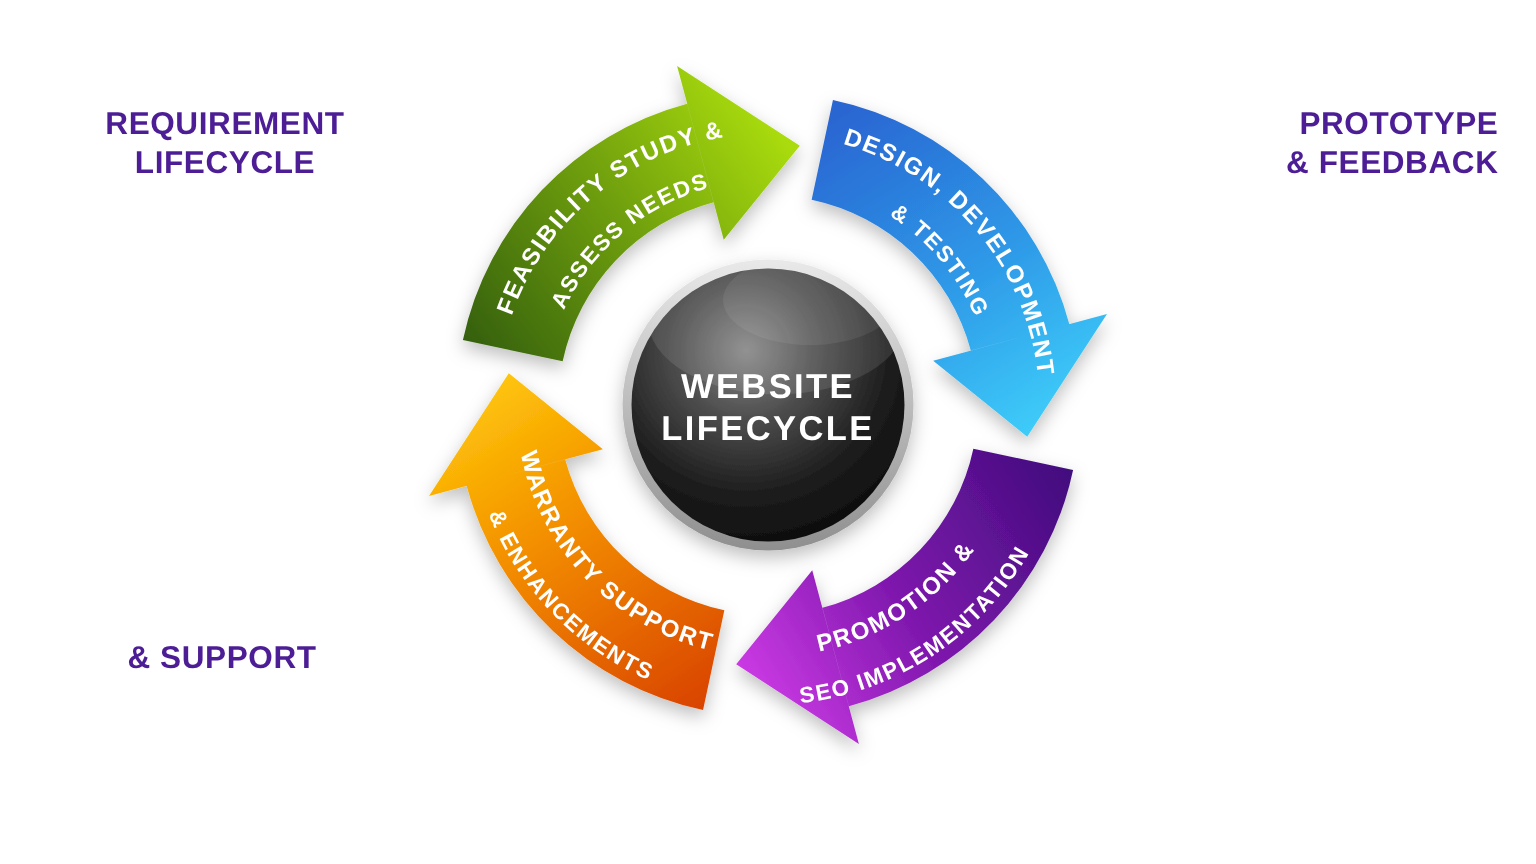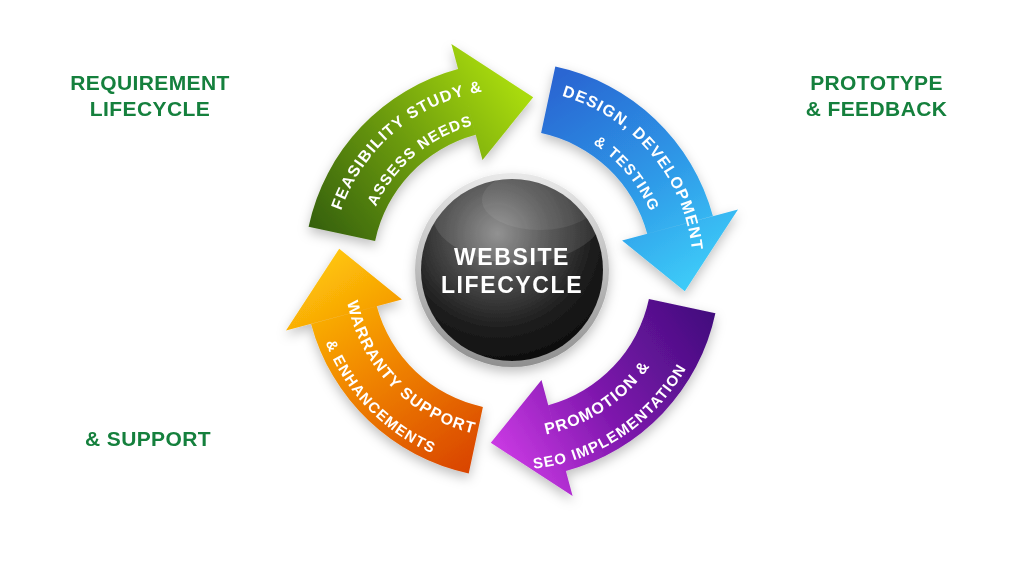--- a/index.html
+++ b/index.html
@@ -1,22 +1,22 @@
 <!DOCTYPE html>
 <html><head>
 <meta charset="utf-8">
 <style>
   html,body{margin:0;padding:0;background:#ffffff;}
   body{width:1024px;height:576px;overflow:hidden;}
   .stage{position:relative;width:1024px;height:576px;font-family:"Liberation Sans",sans-serif;background:#ffffff;}
   .diagram-svg{position:absolute;left:0;top:0;}
-  .corner{position:absolute;text-align:center;font-weight:bold;color:#15803d;
+  .corner{position:absolute;text-align:center;font-weight:bold;color:#4c1d95;
           font-size:21px;line-height:1.22;letter-spacing:.4px;}
   .tl{left:30px;top:70px;width:240px;}
-  .tr{left:754px;top:70px;width:245px;}
+  .tr{left:754px;top:70px;width:245px;text-align:right;}
   .bl{left:28px;top:426px;width:240px;}
   .br{left:728px;top:426px;width:285px;}
   .arc-label{fill:#ffffff;font-weight:bold;font-size:16px;letter-spacing:1.2px;}
   .arc-label-sm{fill:#ffffff;font-weight:bold;font-size:15px;letter-spacing:1.2px;}
   .center-title{fill:#ffffff;font-weight:bold;font-size:23px;letter-spacing:1.6px;text-anchor:middle;}
 </style>
 </head>
 <body>
 
 <div class="stage">

